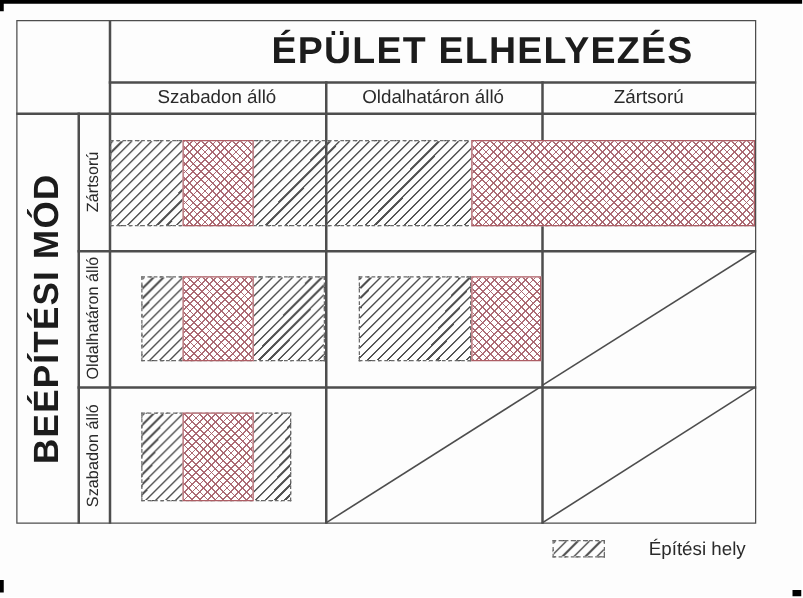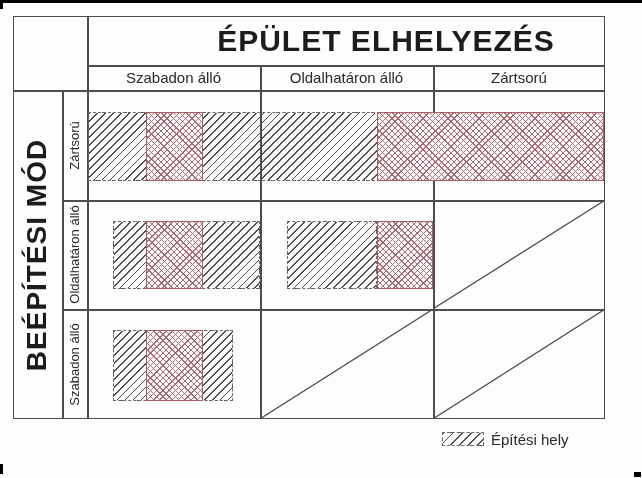--- a/index.html
+++ b/index.html
@@ -35,21 +35,21 @@
   
   .xhatch{
     position:absolute;box-sizing:border-box;border:1px solid #ad5d64;background-color:#fff;
     background-image:
       repeating-linear-gradient(45deg,rgba(168,100,110,0.95) 0,rgba(168,100,110,0.95) 1px,transparent 1px,transparent 4.4px),
       repeating-linear-gradient(135deg,rgba(168,100,110,0.95) 0,rgba(168,100,110,0.95) 1px,transparent 1px,transparent 4.4px);
   }
   .diag{position:absolute;}
   
   .legend{position:absolute;left:442px;top:431px;width:190px;}
-  .legend-row{display:flex;align-items:center;height:16px;margin-bottom:7px;}
+  .legend-row{display:flex;align-items:center;height:16px;margin-bottom:7px;gap:28px;}
   .legend-swatch{width:42px;height:14px;margin-right:7px;flex:0 0 auto;position:relative;}
   .legend-swatch.hatch,.legend-swatch.xhatch{position:relative;}
   .legend-label{font-size:15px;color:#2a2a2a;white-space:nowrap;}
 </style>
 </head>
 <body>
 
 <div class="page">
 
   <div class="edge" style="left:0;top:0;width:642px;height:3px;"></div>

